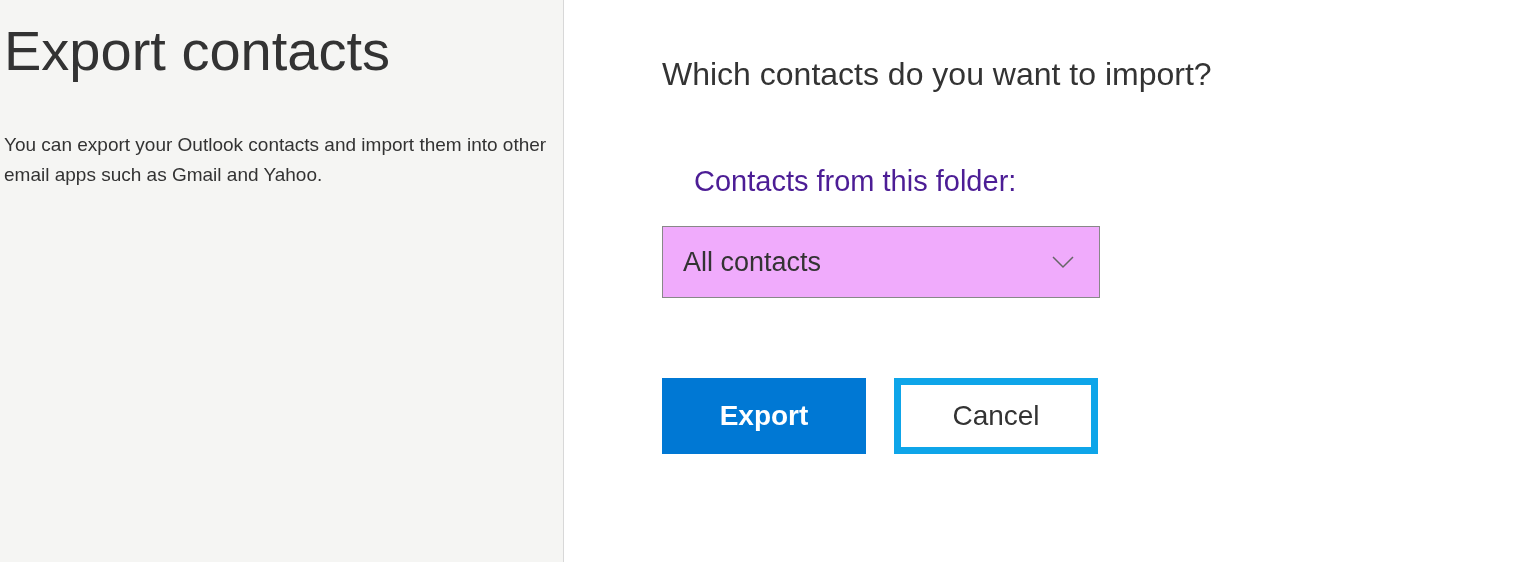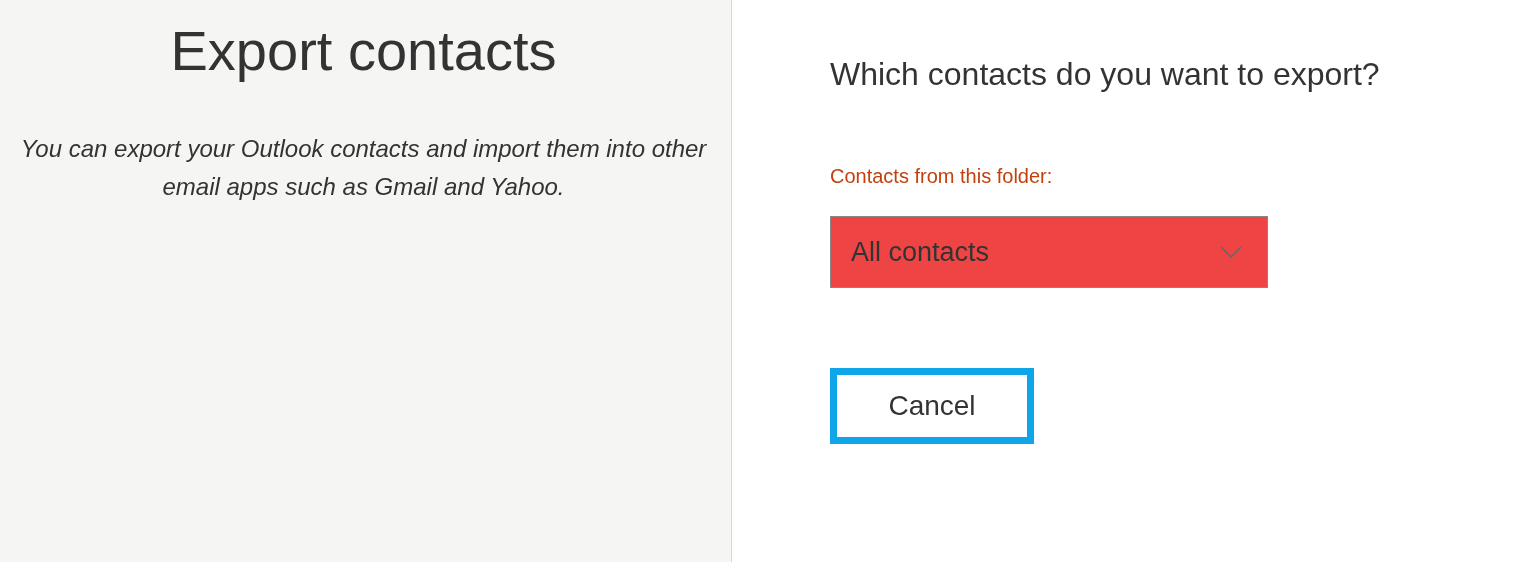--- a/index.html
+++ b/index.html
@@ -9,63 +9,62 @@
     }
     body {
       font-family: 'Segoe UI', 'Segoe UI Light', -apple-system, BlinkMacSystemFont, sans-serif;
       background: #ffffff;
       display: flex;
       width: 1531px;
       height: 562px;
       overflow: hidden;
     }
     .left-panel {
-      width: 732px;
+      width: 564px;
       background: #f5f5f3;
       padding: 20px 8px 20px 4px;
       border-right: 1px solid #d8d8d8;
-      text-align: center;
     }
     .left-title {
       font-size: 56px;
       font-weight: 300;
       color: #333333;
       margin-bottom: 48px;
       line-height: 1.1;
     }
     .left-desc {
-      font-size: 24px;
+      font-size: 19px;
       font-weight: 400;
       color: #333333;
       line-height: 1.6;
       margin-bottom: 40px;
-      font-style: italic;
     }
     .right-panel {
       flex: 1;
       background: #ffffff;
       padding: 56px 40px 20px 98px;
     }
     .right-heading {
       font-size: 32px;
       font-weight: 400;
       color: #333333;
       margin-bottom: 72px;
     }
     .field-label {
-      font-size: 20px;
+      font-size: 29px;
       font-weight: 400;
-      color: #c2410c;
+      color: #4c1d95;
       margin-bottom: 28px;
+      margin-left: 32px;
     }
     .dropdown {
       width: 438px;
       height: 72px;
       border: 1px solid #888888;
-      background: #ef4444;
+      background: #f0abfc;
       display: flex;
       align-items: center;
       justify-content: space-between;
       padding: 0 24px 0 20px;
       cursor: pointer;
       margin-bottom: 80px;
     }
     .dropdown-text {
       font-size: 27px;
       color: #333333;
@@ -112,26 +111,27 @@
   </style>
 </head>
 <body>
 
 <div class="left-panel">
   <h1 class="left-title">Export contacts</h1>
   <p class="left-desc">You can export your Outlook contacts and import them into other email apps such as Gmail and Yahoo.</p>
 </div>
 
 <div class="right-panel">
-  <h2 class="right-heading">Which contacts do you want to export?</h2>
+  <h2 class="right-heading">Which contacts do you want to import?</h2>
   <div class="field-label">Contacts from this folder:</div>
   <div class="dropdown">
     <span class="dropdown-text">All contacts</span>
     <span class="chevron">
       <svg viewBox="0 0 22 14">
           <polyline points="1,2 11,12 21,2"></polyline>
         </svg>
     </span>
   </div>
   <div class="button-row">
+    <button class="btn btn-primary">Export</button>
     <button class="btn btn-secondary">Cancel</button>
   </div>
 </div>
 
 </body></html>

